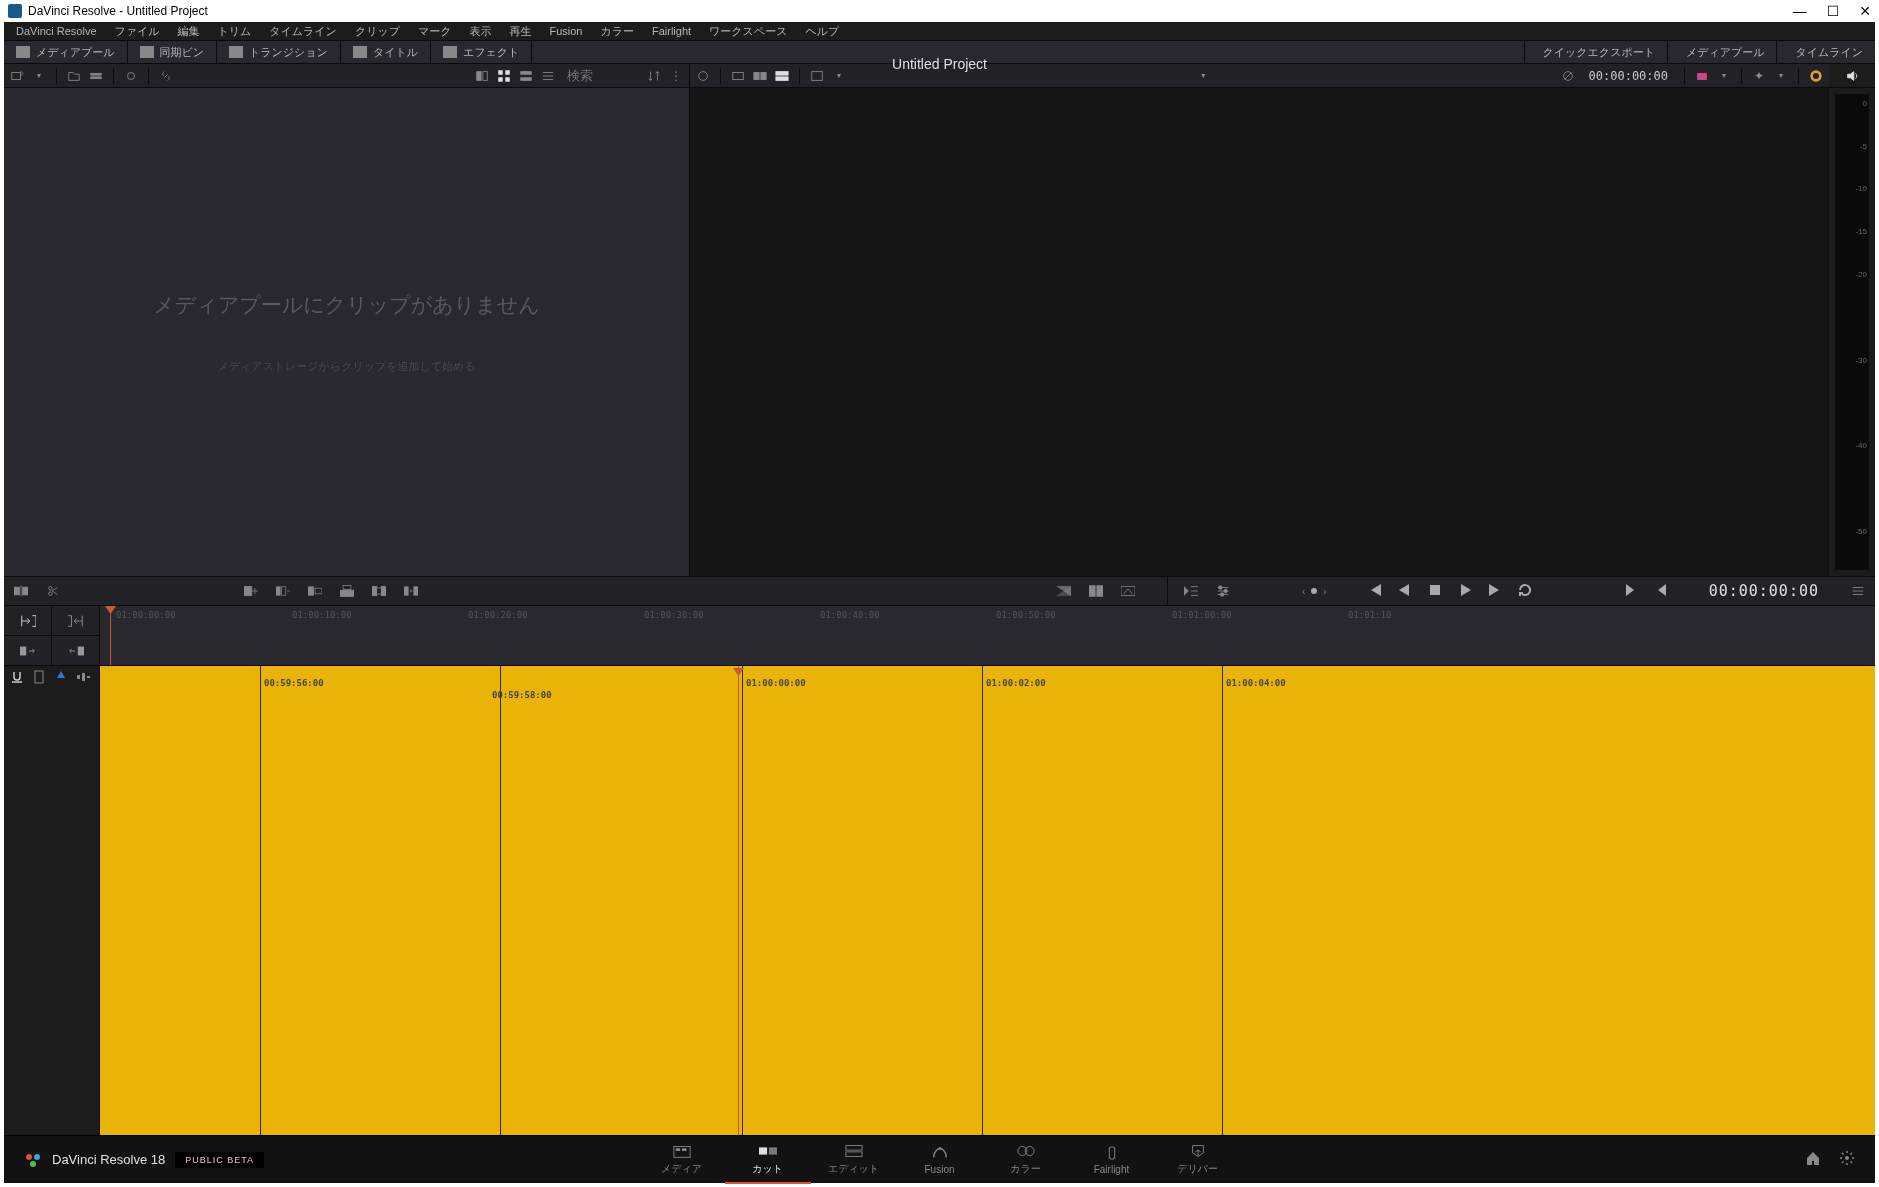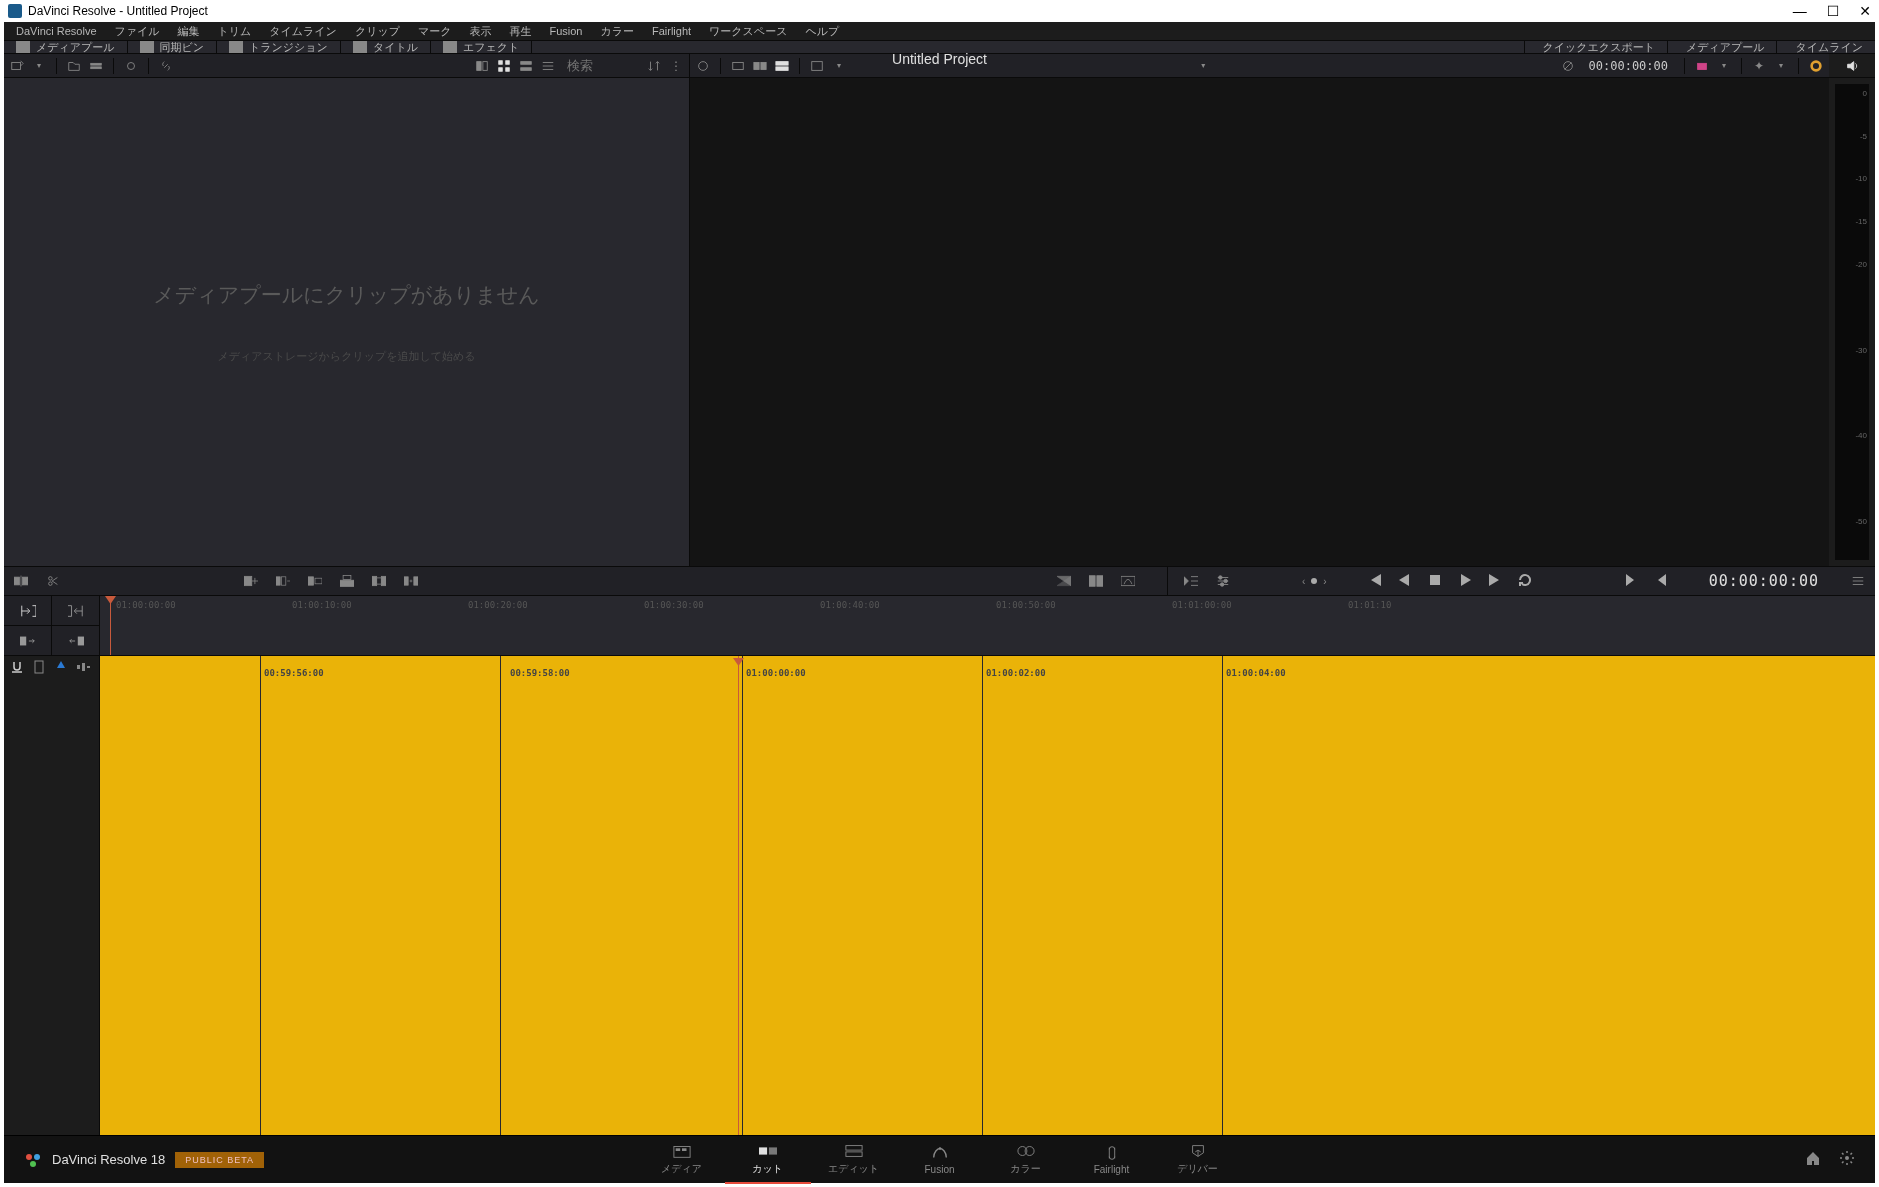--- a/index.html
+++ b/index.html
@@ -10,21 +10,21 @@
 .title-controls { display: flex; gap: 20px; align-items: center; }
 .title-controls span { cursor: pointer; font-size: 14px; }
 
 .chrome-border { width: 100%; height: calc(100% - 22px); background: #fff; padding: 0 4px 4px 4px; }
 
 .app { width: 100%; height: 100%; background: #1c1c1c; display: flex; flex-direction: column; color: #b8b8b8; font-size: 12px; }
 
 .menu-bar { height: 18px; display: flex; align-items: center; padding: 0 4px; background: #1c1c1c; gap: 2px; }
 .menu-item { padding: 1px 8px; font-size: 11px; cursor: pointer; }
 
-.toolbar-row { height: 14px; display: flex; align-items: center; background: #28282e; border-top: 1px solid #0a0a0a; border-bottom: 1px solid #0a0a0a; }
+.toolbar-row { height: 24px; display: flex; align-items: center; background: #28282e; border-top: 1px solid #0a0a0a; border-bottom: 1px solid #0a0a0a; }
 .toolbar-btn { display: flex; align-items: center; gap: 6px; padding: 0 12px; height: 100%; border-right: 1px solid #0a0a0a; cursor: pointer; font-size: 11px; }
 .toolbar-btn .ico { width: 14px; height: 12px; background: #888; }
 .toolbar-right { margin-left: auto; display: flex; align-items: center; height: 100%; }
 .proj-title { position: absolute; left: 50%; transform: translateX(-50%); font-size: 14px; color: #e0e0e0; margin-top: 23px; }
 
 .panel-row { display: flex; height: 512px; }
 .left-panel { width: 686px; display: flex; flex-direction: column; border-right: 1px solid #0a0a0a; }
 .right-panel { flex: 1; display: flex; }
 
 .small-toolbar { height: 24px; display: flex; align-items: center; background: #212126; border-bottom: 1px solid #0a0a0a; padding: 0 4px; gap: 4px; }
@@ -75,21 +75,21 @@
 .zoom-ruler { flex: 1; background: #eab308; position: relative; overflow: hidden; font-weight: bold; }
 .zoom-tick { position: absolute; top: 12px; font-size: 9px; color: #444; font-family: monospace; }
 .zoom-playhead { position: absolute; top: 0; bottom: 0; width: 1px; background: #c85a3c; }
 .zoom-playhead::before { content: ''; position: absolute; top: 2px; left: -5px; width: 11px; height: 8px; background: #c85a3c; clip-path: polygon(0 0, 100% 0, 50% 100%); }
 .zoom-grid { position: absolute; top: 0; bottom: 0; width: 1px; background: #28282e; }
 
 .page-nav { height: 48px; background: #121212; display: flex; align-items: center; border-top: 1px solid #000; }
 .brand { display: flex; align-items: center; gap: 10px; padding: 0 20px; }
 .brand-logo { width: 18px; height: 18px; }
 .brand-text { font-size: 13px; color: #e0e0e0; }
-.beta-badge { background: #a16207; color: #f0c0c0; font-size: 9px; padding: 3px 10px; letter-spacing: 1px; }
+.beta-badge { background: #000000; color: #f0c0c0; font-size: 9px; padding: 3px 10px; letter-spacing: 1px; }
 .page-tabs { position: absolute; left: 50%; transform: translateX(-50%); display: flex; height: 48px; }
 .page-tab { width: 86px; display: flex; flex-direction: column; align-items: center; justify-content: center; gap: 3px; cursor: pointer; color: #888; font-size: 10px; position: relative; }
 .page-tab.active { color: #e0e0e0; }
 .page-tab.active::after { content: ''; position: absolute; bottom: 0; left: 0; right: 0; height: 2px; background: #e64b3c; }
 .page-tab svg { width: 18px; height: 16px; fill: currentColor; }
 .nav-right { margin-left: auto; display: flex; gap: 18px; padding: 0 20px; color: #888; }
 .nav-right svg { width: 16px; height: 16px; fill: currentColor; cursor: pointer; }
 
 .dots-indicator { display: flex; gap: 6px; align-items: center; }
 .dot-nav { color: #888; font-size: 10px; cursor: pointer; }
@@ -554,21 +554,21 @@
               <rect x="1" y="5" width="3" height="4" fill="currentColor"></rect>
               <rect x="6" y="3" width="3" height="8" fill="currentColor"></rect>
               <rect x="11" y="6" width="3" height="2" fill="currentColor"></rect>
             </svg></span>
   </div>
   <div class="zoom-ruler">
     <div id="lower-ticks">
             <div class="zoom-grid" style="left: 160px;"></div>
             <span class="zoom-tick" style="left: 164px;">00:59:56:00</span>
             <div class="zoom-grid" style="left: 400px;"></div>
-            <span class="zoom-tick" style="left: 410px;">00:59:58:00</span>
+            <span class="zoom-tick" style="left: 392px; margin-top: 12px;">00:59:58:00</span>
             <div class="zoom-grid" style="left: 642px;"></div>
             <span class="zoom-tick" style="left: 646px;">01:00:00:00</span>
             <div class="zoom-grid" style="left: 882px;"></div>
             <span class="zoom-tick" style="left: 886px;">01:00:02:00</span>
             <div class="zoom-grid" style="left: 1122px;"></div>
             <span class="zoom-tick" style="left: 1126px;">01:00:04:00</span>
           </div>
     <div class="zoom-playhead" id="lower-playhead" style="left: 638px;"></div>
   </div>
 </div>

